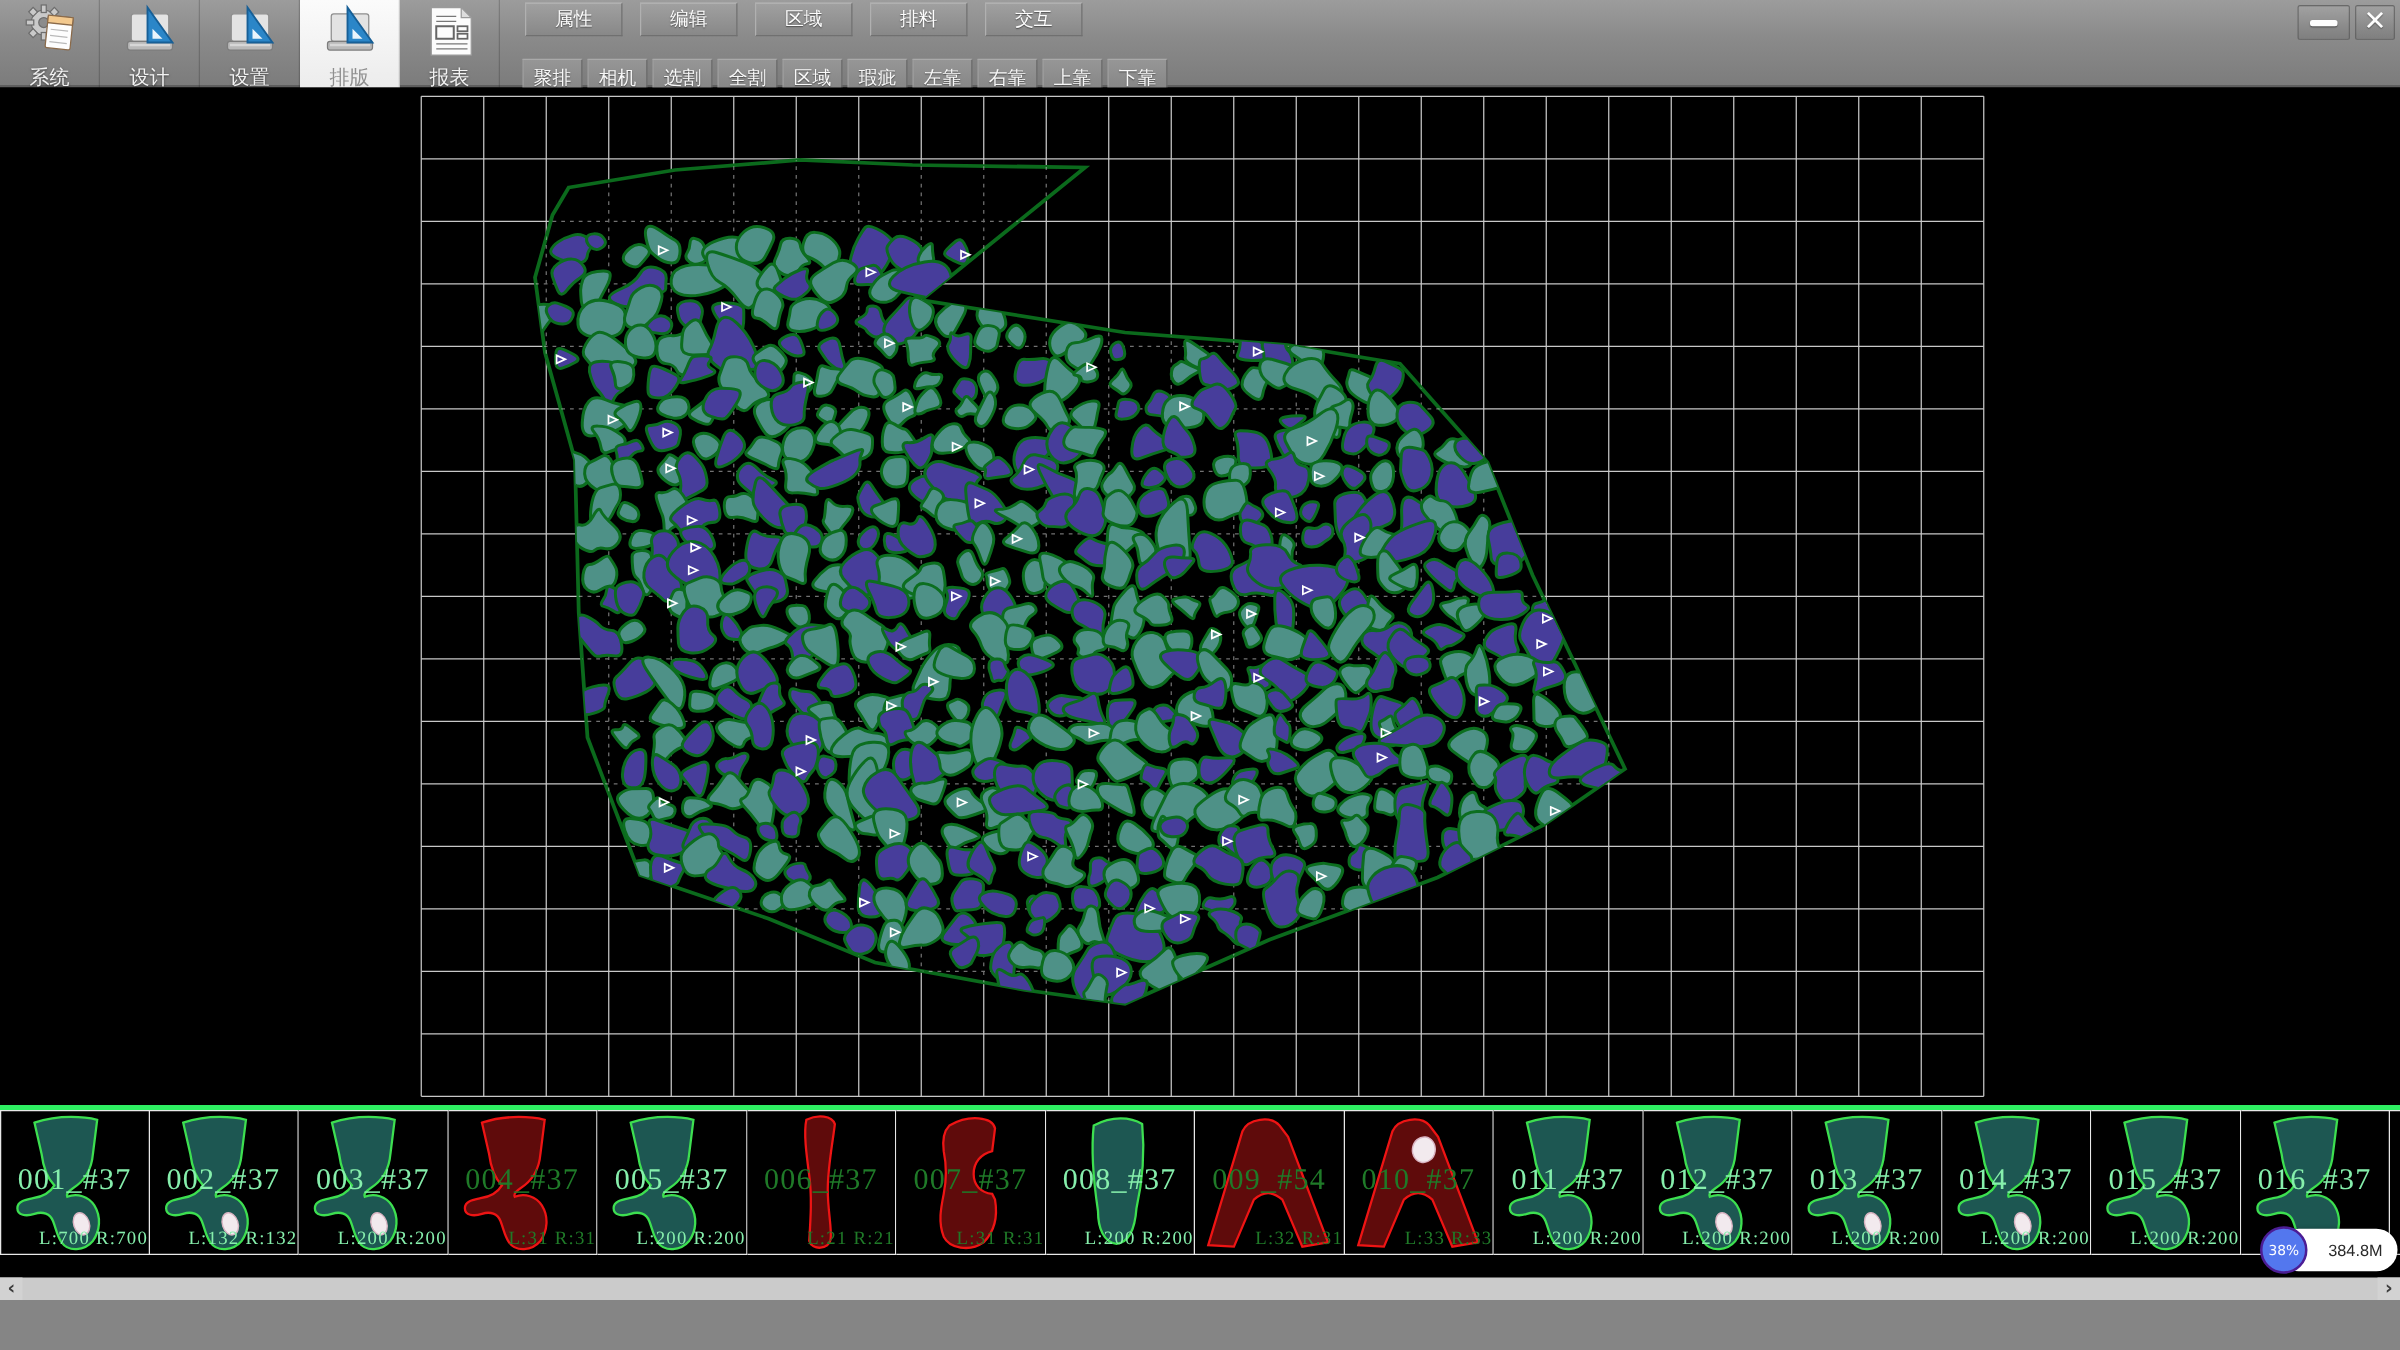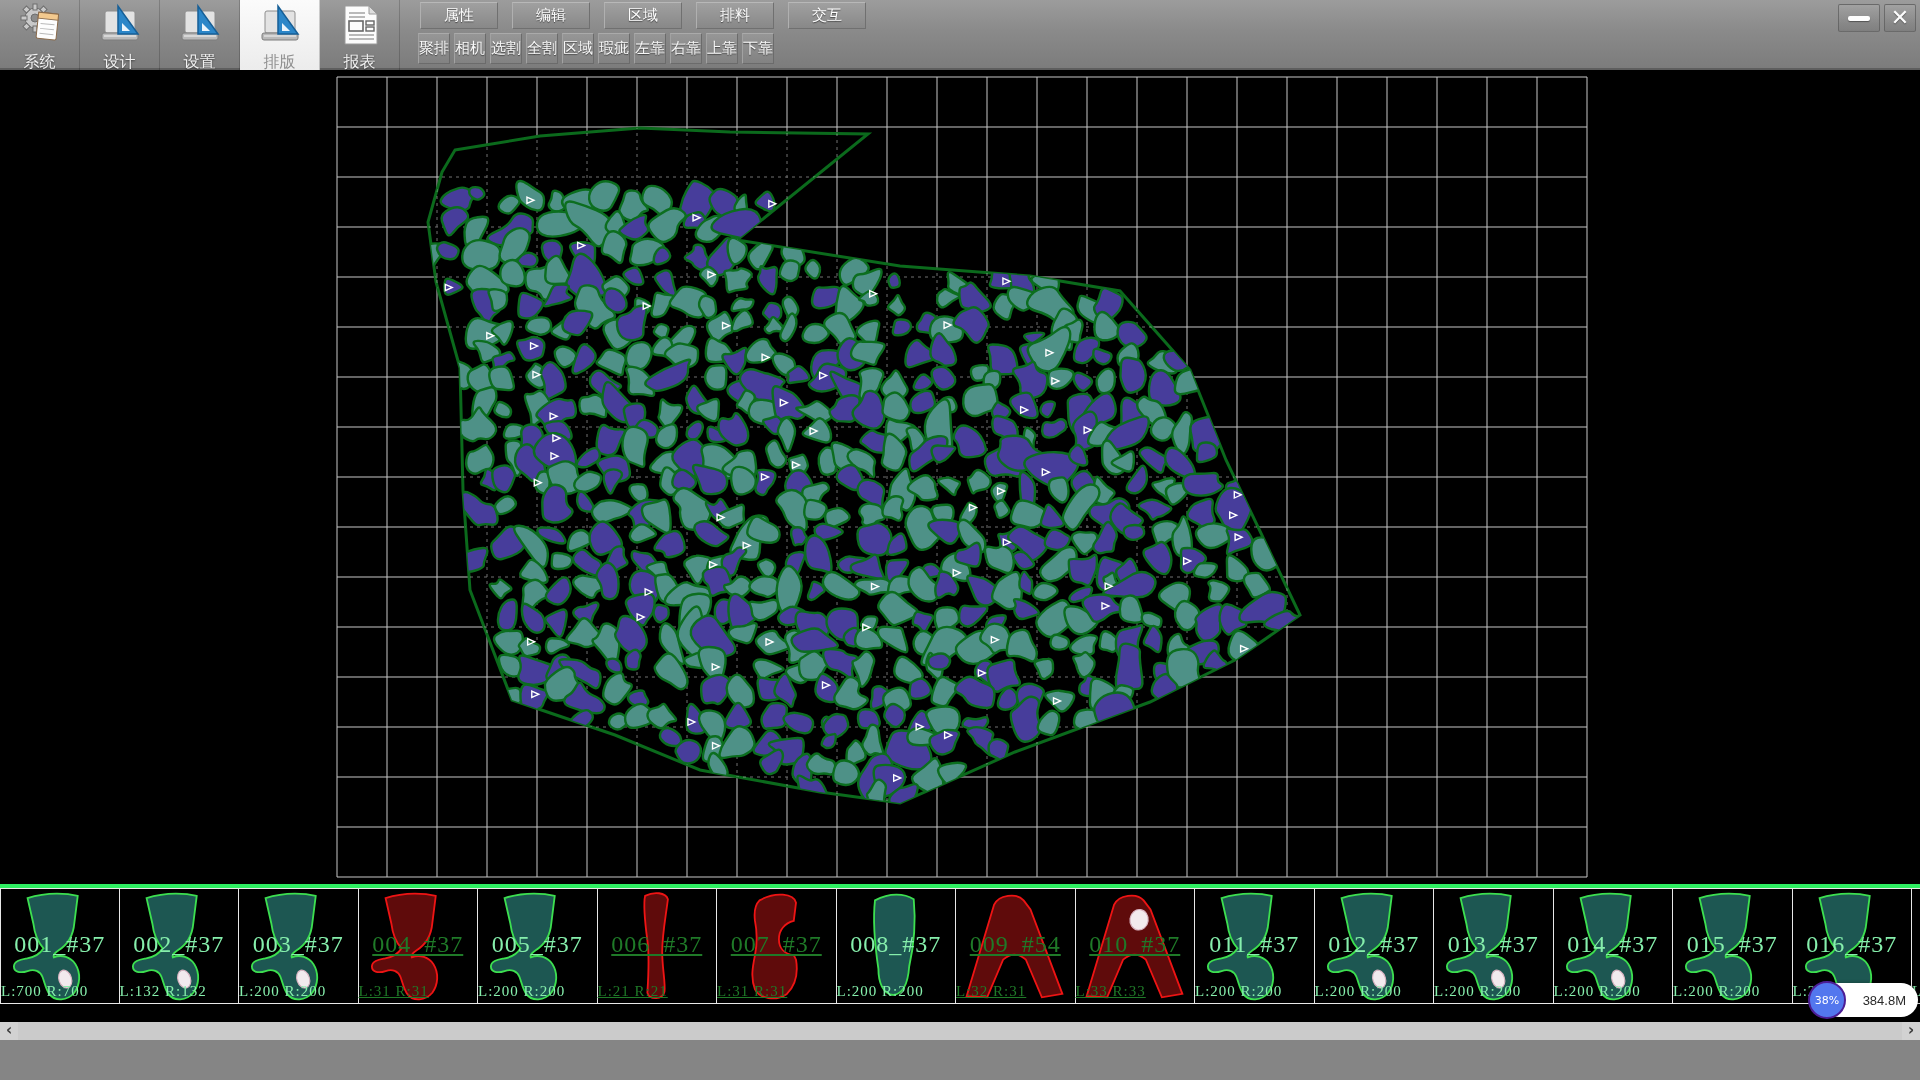--- a/index.html
+++ b/index.html
@@ -30,24 +30,24 @@
   .big-btn .bicon { width:44px; height:44px; }
   .menu-row1 { position:absolute; left:420px; top:2px; height:27px; display:flex; gap:14px; }
   .menu-item {
     width:78px; height:27px; display:flex; align-items:center; justify-content:center;
     background:linear-gradient(180deg,#a0a0a0,#888888);
     border:1px solid #707070; border-top-color:#b8b8b8; border-left-color:#b0b0b0;
     color:#fdfdfd; font-size:15px; text-shadow:0 1px 1px rgba(0,0,0,.5); cursor:pointer;
   }
   .menu-row2 { position:absolute; left:418px; top:33px; height:31px; display:flex; gap:4px; }
   .tool-item {
-    width:32px; height:31px; display:flex; align-items:center; justify-content:center;
+    width:48px; height:31px; display:flex; align-items:center; justify-content:center;
     background:linear-gradient(180deg,#969696,#828282);
     border:1px solid #6b6b6b; border-top-color:#aaaaaa; border-left-color:#a2a2a2;
-    color:#f8f8f8; font-size:15px; text-shadow:0 1px 1px rgba(0,0,0,.5); cursor:pointer;
+    color:#f8f8f8; font-size:15px; text-shadow:0 1px 1px rgba(0,0,0,.5); cursor:pointer;margin-top:14px;
   }
   .win-controls { position:absolute; right:4px; top:4px; display:flex; gap:4px; }
   .win-btn {
     width:42px; height:28px; display:flex; align-items:center; justify-content:center;
     border:1px solid rgba(90,90,90,.7); border-radius:2px; cursor:pointer;
     background:linear-gradient(180deg,rgba(255,255,255,.08),rgba(0,0,0,.08));
   }
   .win-btn.close { width:32px; }
   .minus-bar { width:22px; height:5px; background:#fdfdfd; border-radius:2px; box-shadow:0 1px 1px rgba(0,0,0,.4); }
   .x-glyph { color:#fdfdfd; font-size:22px; font-weight:bold; line-height:22px; text-shadow:0 1px 1px rgba(0,0,0,.4); }
@@ -63,25 +63,25 @@
     position:relative; flex:0 0 119.5px; width:119.5px; height:116px; background:#000;
     border:1px solid #e8e8e8; border-left:none; cursor:pointer;
   }
   .thumb-cell:first-child { border-left:1px solid #e8e8e8; }
   .thumb-cell svg { position:absolute; left:0; top:0; }
   .thumb-id {
     position:absolute; left:0; right:0; top:42px; text-align:center;
     font-family:"Liberation Serif","DejaVu Serif",serif; font-size:24px; letter-spacing:1px;
   }
   .thumb-lr {
-    position:absolute; left:0; right:0; bottom:3px; text-align:left;
+    position:absolute; left:0; right:0; bottom:3px; text-align:right;
     font-family:"Liberation Serif","DejaVu Serif",serif; font-size:15px; letter-spacing:1px;
   }
   .lab-gray { color:#86efac; }
-  .lab-green { color:#1f7a28;text-decoration:underline; }
+  .lab-green { color:#1f7a28; }
   .strip-filler { position:absolute; left:0; top:1004px; width:1920px; height:18px; background:#000; }
   
   .mem-badge { position:absolute; left:1808px; top:981px; width:112px; height:38px; z-index:30; }
   .mem-pill {
     position:absolute; left:14px; top:2px; height:34px; width:96px; background:#ffffff;
     border-radius:17px; box-shadow:0 1px 4px rgba(0,0,0,.5);
     display:flex; align-items:center; justify-content:flex-end; padding-right:12px;
     font-size:13px; color:#2a2a2a; font-family:"Liberation Sans",sans-serif;
   }
   .mem-circle {

